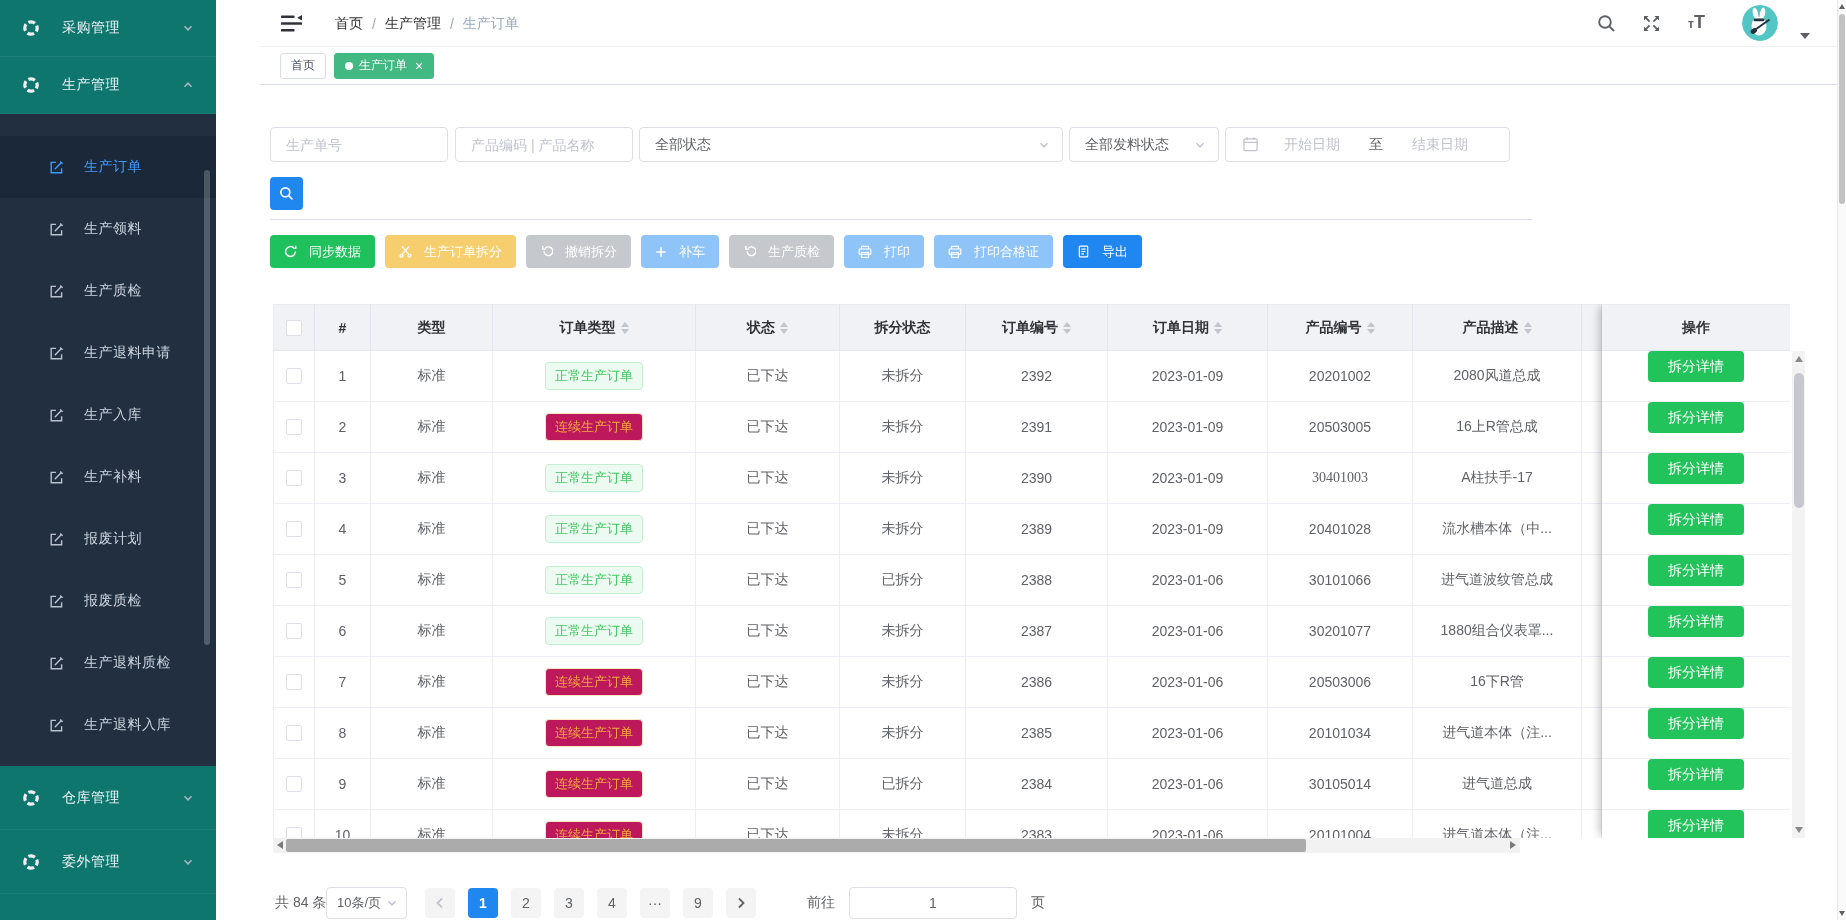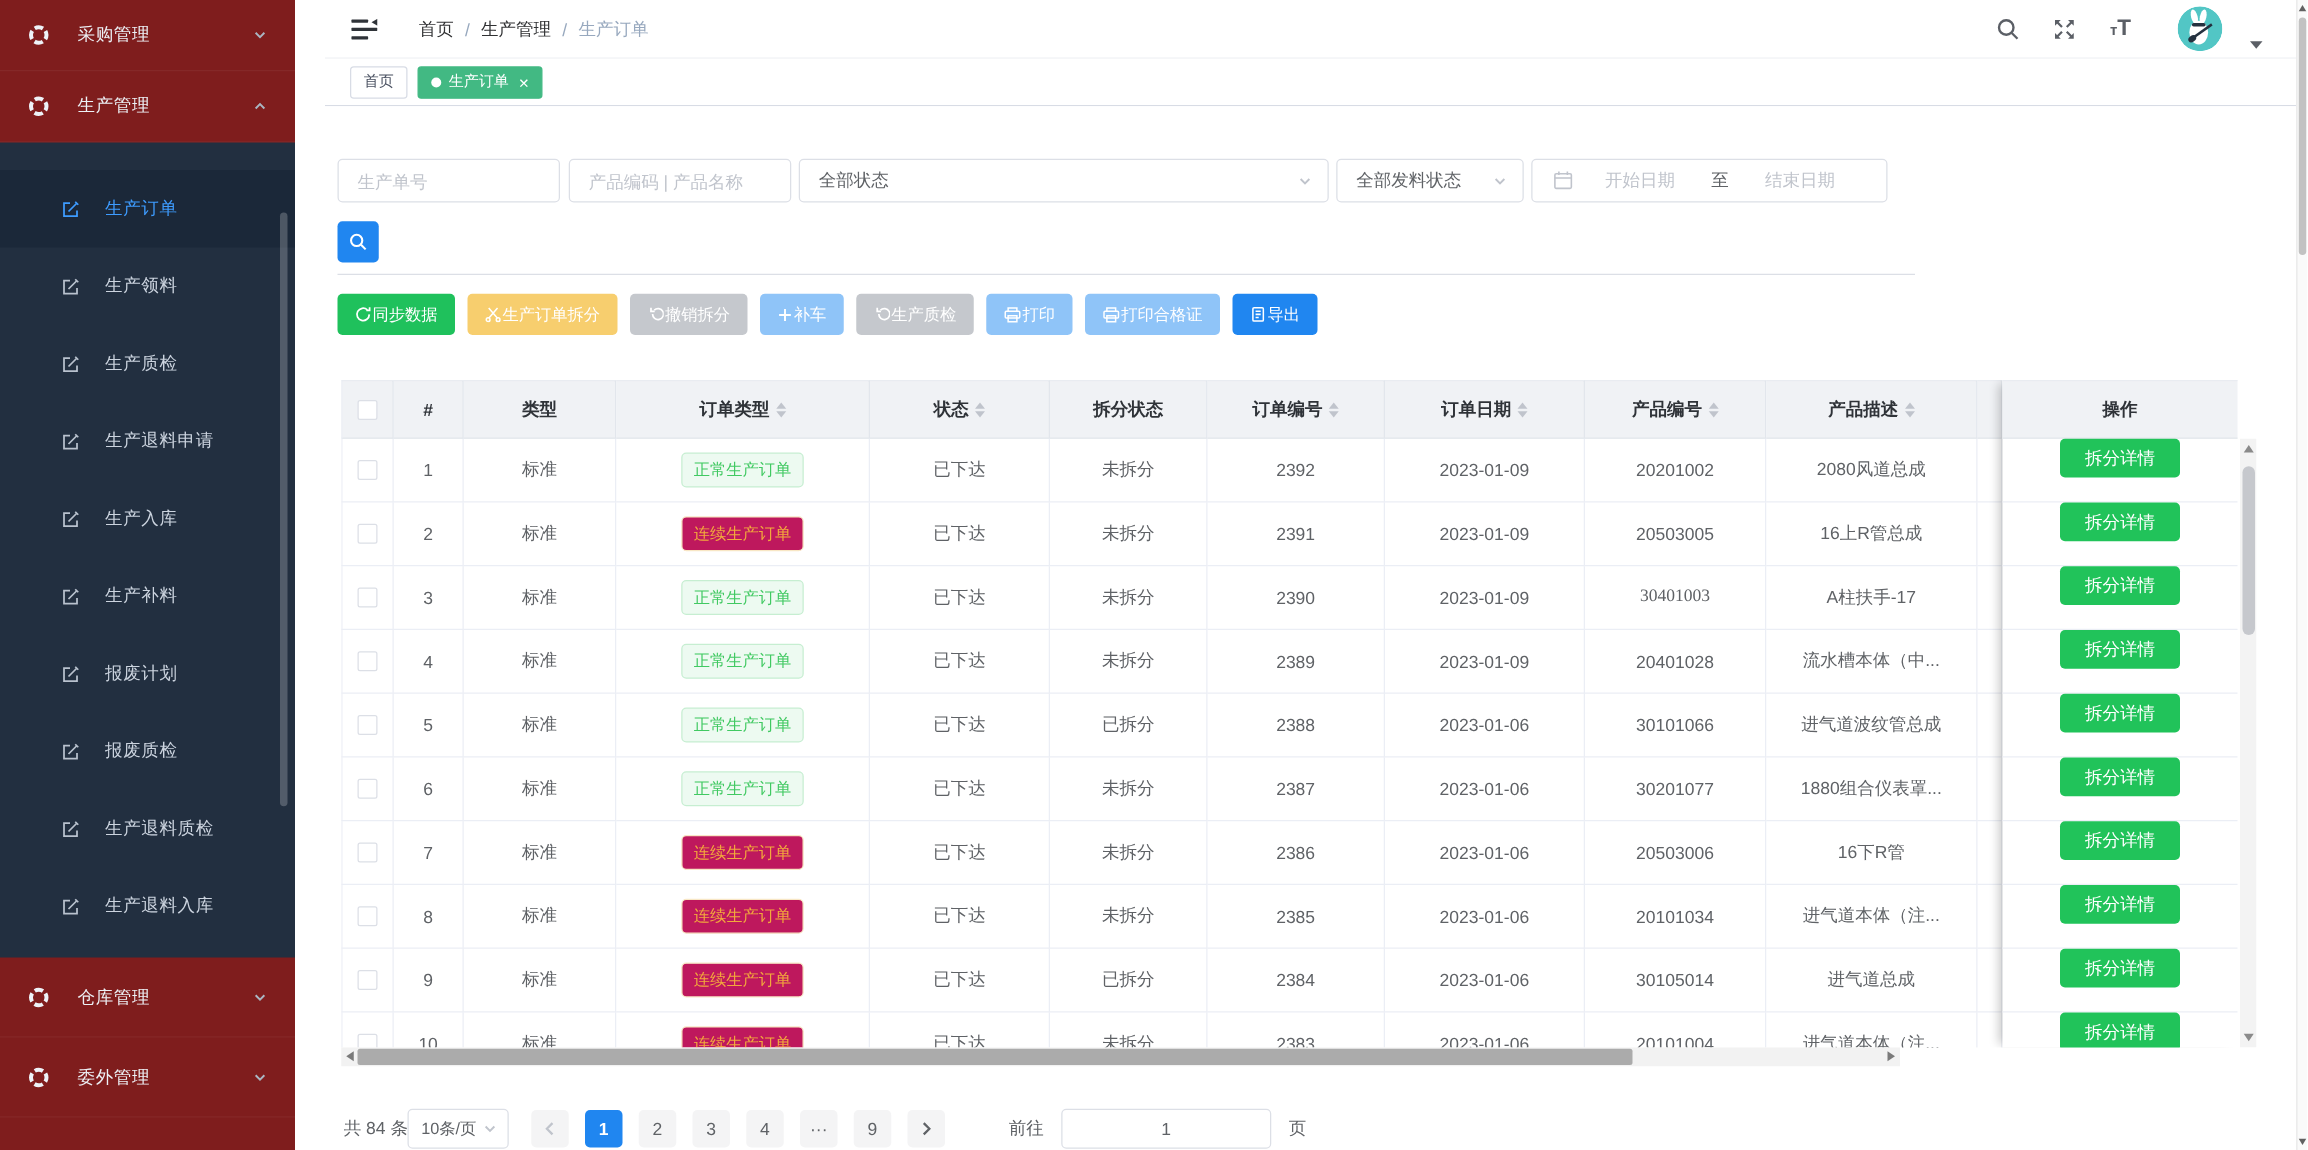--- a/index.html
+++ b/index.html
@@ -1,19 +1,19 @@
 <!DOCTYPE html>
 <html><head>
 <meta charset="utf-8">
 <style>
   html,body{margin:0;padding:0}
   body{width:1846px;height:920px;overflow:hidden;position:relative;background:#fff;
        font-family:"Liberation Sans","DejaVu Sans",sans-serif;-webkit-font-smoothing:antialiased}
   
-  .sidebar{position:absolute;left:0;top:0;width:236px;height:920px;background:#7f1d1d;overflow:hidden}
+  .sidebar{position:absolute;left:0;top:0;width:216px;height:920px;background:#0f766e;overflow:hidden}
   .sb-top{height:57px;display:flex;align-items:center;padding:0 26px 0 22px;color:#edf1f6;font-size:14px;
           position:relative;border-bottom:1px solid rgba(255,255,255,.05);cursor:pointer;box-sizing:border-box}
   .sb-top.tall{height:64px}
   .sb-top .sb-label{margin-left:22px;letter-spacing:.5px}
   .sb-chev{position:absolute;right:22px;color:#aab6c2;display:flex}
   .sb-ico{display:flex;color:#eef2f7}
   .sb-sub{background:#222f40;padding:22px 0 10px}
   .sb-item{height:62px;display:flex;align-items:center;padding-left:48px;color:#ccd4df;font-size:14px;cursor:pointer}
   .sb-item .sb-iico{display:flex;color:#b9c2ce}
   .sb-item span.lbl{margin-left:19px;letter-spacing:.5px}
@@ -49,21 +49,21 @@
   .sel{display:flex;align-items:center;justify-content:space-between;padding:0 12px 0 15px;cursor:pointer}
   .sel .chev{color:#c0c4cc;display:flex}
   .daterange{display:flex;align-items:center;padding:0 16px;cursor:pointer}
   .daterange .ph{color:#c0c4cc;flex:1;text-align:center}
   .daterange .sep{color:#5f6266;padding:0 4px}
   .sbtn{position:absolute;left:10px;top:92px;width:33px;height:33px;background:#2086f0;border:none;border-radius:4px;
         display:flex;align-items:center;justify-content:center;cursor:pointer}
   .divider{position:absolute;top:134px;left:10px;width:1262px;height:1px;background:#dcdfe6}
   .tbrow{position:absolute;left:10px;top:150px;display:flex;gap:10px}
   .btn{height:33px;padding:0 14px;border:none;border-radius:4px;color:#fff;font-size:13px;display:flex;
-       align-items:center;gap:1px;cursor:pointer;white-space:nowrap}
+       align-items:center;gap:12px;cursor:pointer;white-space:nowrap}
   .btn-success{background:#1fc15c}
   .btn-warning{background:#f7ce6e}
   .btn-disabled{background:#c5c8cd;cursor:not-allowed}
   .btn-info{background:#8fc4f8}
   .btn-primary{background:#2086f0}
   
   .tw{position:absolute;top:219px;left:13px;width:1533px;height:534px;overflow:hidden}
   .thead{display:flex;height:47px;box-sizing:border-box}
   .th{background:#f0f2f5;display:flex;align-items:center;justify-content:center;font-size:14px;font-weight:700;
       color:#2f3338;border-right:1px solid #e2e6ec;border-bottom:1px solid #e2e6ec;border-top:1px solid #e9ecf1;box-sizing:border-box}

